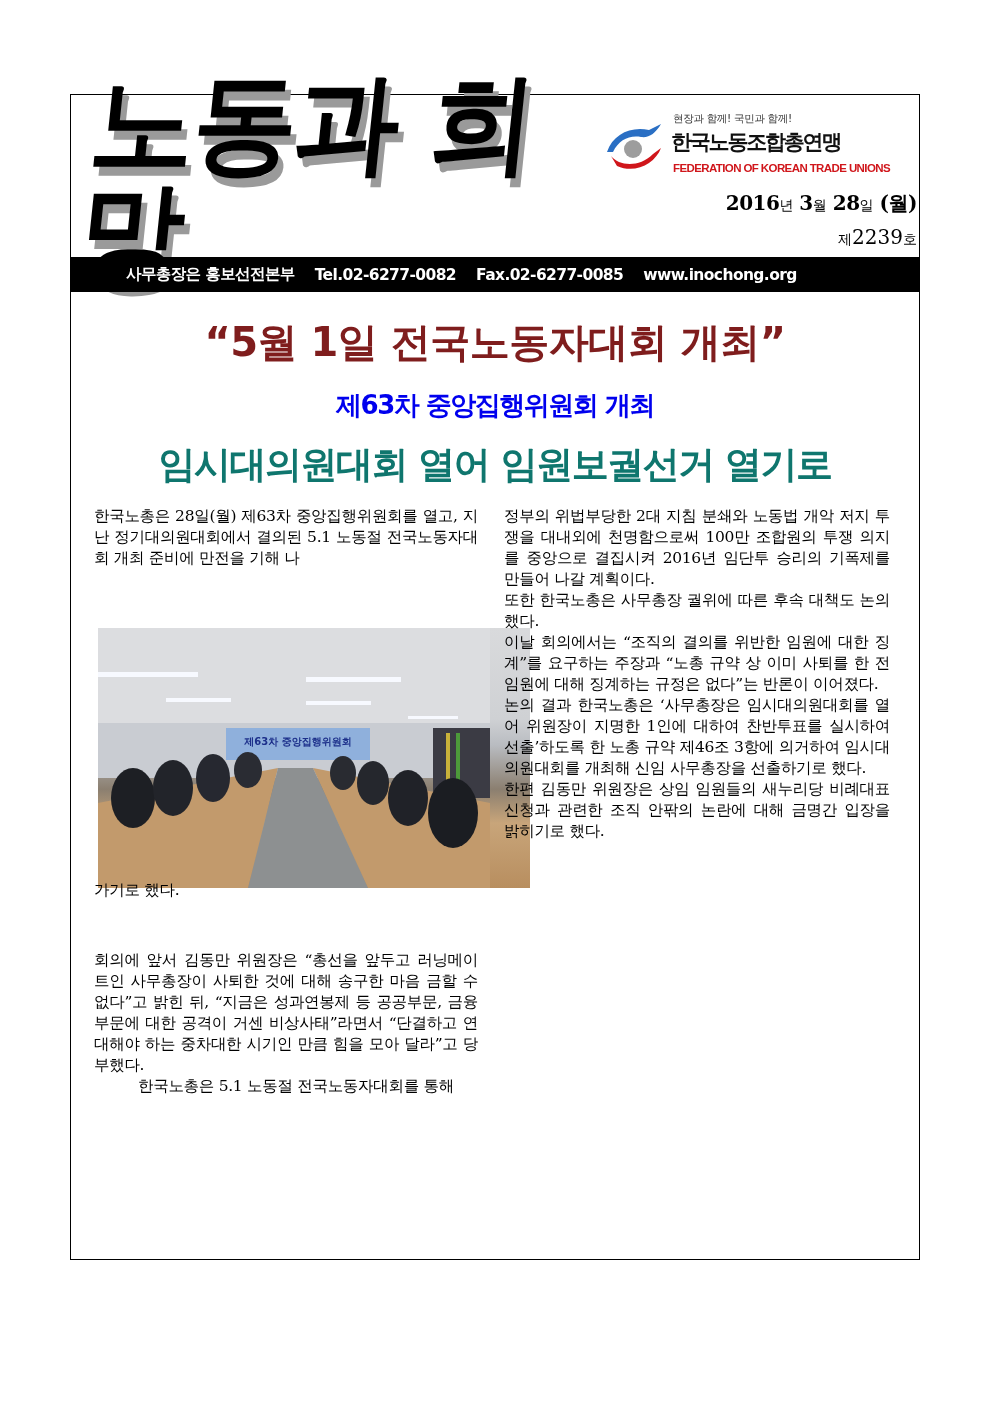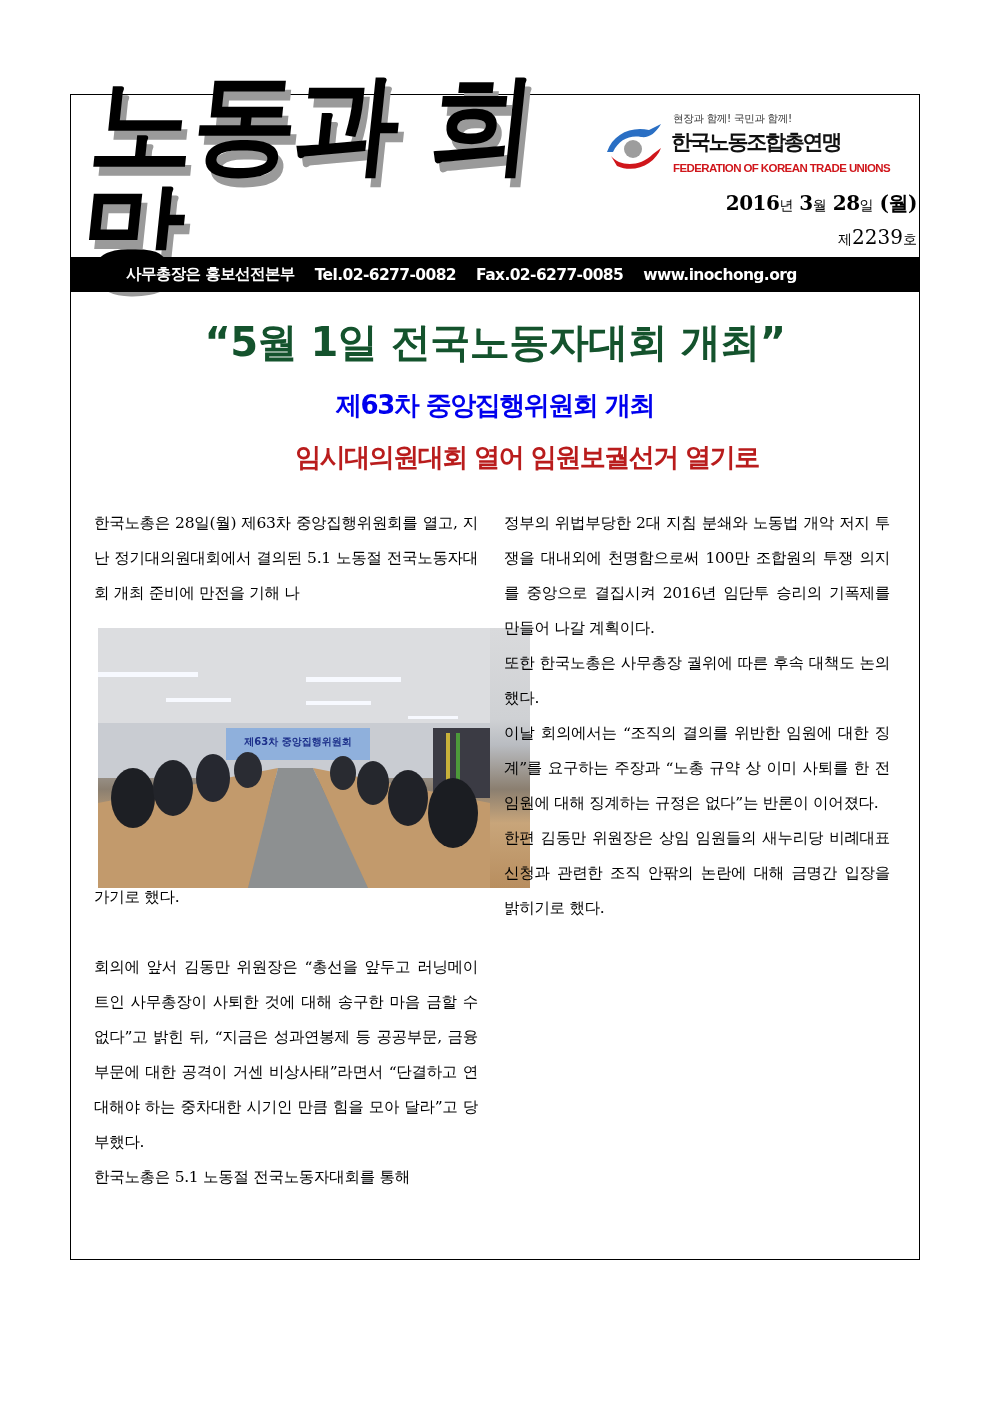--- a/index.html
+++ b/index.html
@@ -35,33 +35,33 @@
 
   .contact-bar { position: absolute; left: 70px; top: 257px; width: 850px; height: 35px; background: #000;
                  color: #fff; font-family: "DejaVu Sans", sans-serif; font-weight: bold; font-size: 15.5px;
                  display: flex; align-items: center; padding-left: 56px; box-sizing: border-box;
                  letter-spacing: -0.6px; white-space: nowrap; }
   .contact-bar span { margin-right: 20px; }
 
   
   .headline { position: absolute; left: 70px; width: 850px; text-align: center;
               font-family: "DejaVu Sans", sans-serif; font-weight: bold; white-space: nowrap; }
-  .h-main { top: 315px; font-size: 40px; color: #14532d; letter-spacing: -0.5px; }
+  .h-main { top: 315px; font-size: 40px; color: #7f1d1d; letter-spacing: -0.5px; }
   .h-sub1 { top: 388px; font-size: 26px; color: #0000ee; letter-spacing: -1.5px; }
-  .h-sub2 { top: 440px; font-size: 26px; color: #b91c1c; letter-spacing: -1.5px; padding-left: 32px; }
+  .h-sub2 { top: 440px; font-size: 37px; color: #0f766e; letter-spacing: -1.5px; }
 
   
-  .col { position: absolute; font-family: "DejaVu Serif", serif; font-size: 15.5px; line-height: 35px;
+  .col { position: absolute; font-family: "DejaVu Serif", serif; font-size: 15.5px; line-height: 21px;
          text-align: justify; letter-spacing: -0.3px; }
   .col p { margin: 0; }
   .col-left-a { left: 94px; top: 506px; width: 384px; }
   .col-left-b { left: 94px; top: 880px; width: 384px; }
   .col-left-c { left: 94px; top: 950px; width: 384px; }
   .col-right { left: 504px; top: 506px; width: 386px; }
-  .col p.last { text-align-last: left; }
+  .col p.last { text-align-last: left; margin-left: 44px; }
 
   .photo { position: absolute; left: 98px; top: 628px; width: 432px; height: 260px; overflow: hidden;
            background: linear-gradient(#d9dadc 0%, #cfd1d4 35%, #b9bcc1 45%, #8b7f70 62%, #c8a57a 75%, #b88e5f 100%); }
 </style>
 </head>
 <body>
 
 <div class="frame"></div>
 
 <div class="masthead-title">
@@ -138,14 +138,15 @@
 
 <div class="col col-left-c">
   <p>회의에 앞서 김동만 위원장은 “총선을 앞두고 러닝메이트인 사무총장이 사퇴한 것에 대해 송구한 마음 금할 수 없다”고 밝힌 뒤, “지금은 성과연봉제 등 공공부문, 금융부문에 대한 공격이 거센 비상사태”라면서 “단결하고 연대해야 하는 중차대한 시기인 만큼 힘을 모아 달라”고 당부했다.</p>
   <p class="last">한국노총은 5.1 노동절 전국노동자대회를 통해</p>
 </div>
 
 <div class="col col-right">
   <p>정부의 위법부당한 2대 지침 분쇄와 노동법 개악 저지 투쟁을 대내외에 천명함으로써 100만 조합원의 투쟁 의지를 중앙으로 결집시켜 2016년 임단투 승리의 기폭제를 만들어 나갈 계획이다.</p>
   <p>또한 한국노총은 사무총장 궐위에 따른 후속 대책도 논의했다.</p>
   <p>이날 회의에서는 “조직의 결의를 위반한 임원에 대한 징계”를 요구하는 주장과 “노총 규약 상 이미 사퇴를 한 전 임원에 대해 징계하는 규정은 없다”는 반론이 이어졌다.</p>
+  <p>논의 결과 한국노총은 ‘사무총장은 임시대의원대회를 열어 위원장이 지명한 1인에 대하여 찬반투표를 실시하여 선출’하도록 한 노총 규약 제46조 3항에 의거하여 임시대의원대회를 개최해 신임 사무총장을 선출하기로 했다.</p>
   <p>한편 김동만 위원장은 상임 임원들의 새누리당 비례대표 신청과 관련한 조직 안팎의 논란에 대해 금명간 입장을 밝히기로 했다.</p>
 </div>
 
 </body></html>

